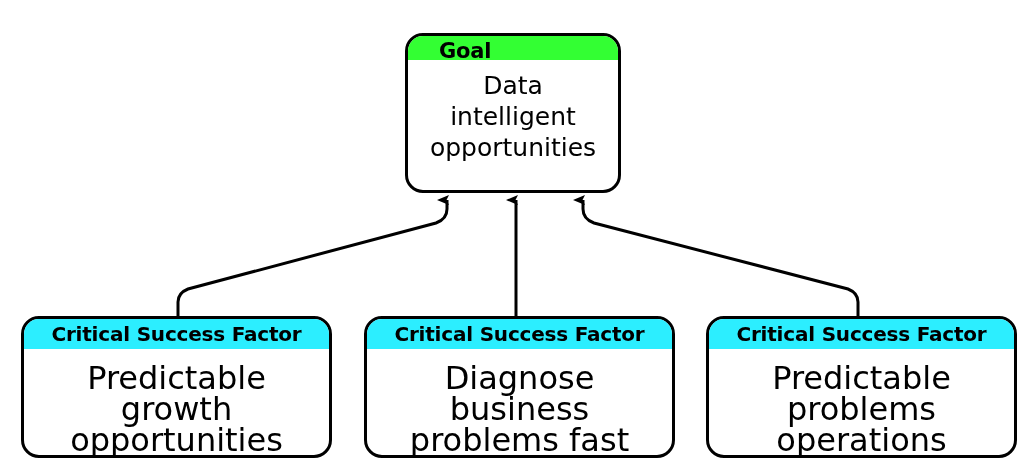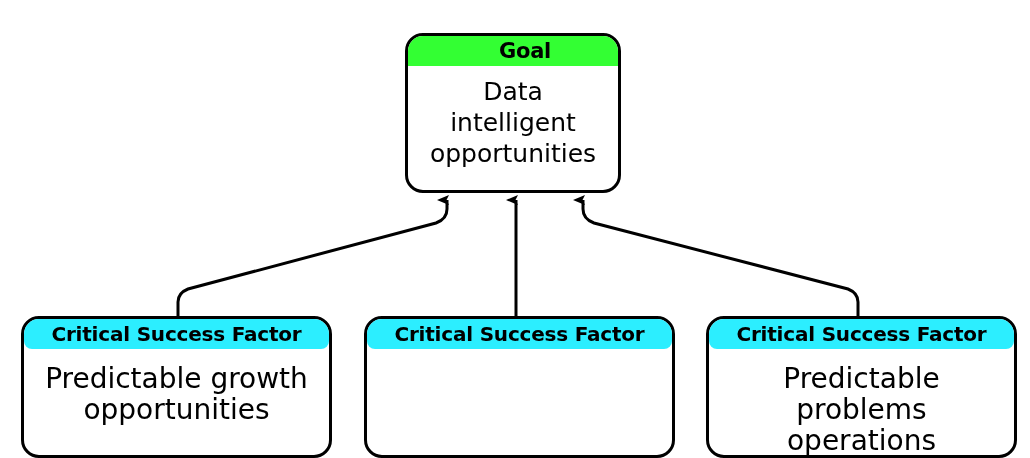--- a/index.html
+++ b/index.html
@@ -38,47 +38,46 @@
     width: 100%;
     text-align: center;
     font-weight: bold;
     color: #000000;
     letter-spacing: -0.2px;
   }
   .goal-node .node-header {
     background: #33ff33;
     font-size: 21px;
     line-height: 30px;
-    height: 30px;
-    text-align: center;
-    padding-left: 24px;
+    height: 24px;
+    text-align: left;
+    padding-left: 31px;
   }
   .csf-node .node-header {
     background: #2ceeff;
     font-size: 20px;
     line-height: 30px;
     height: 30px;
-    border-radius: 8px;
   }
   .node-body {
     box-sizing: border-box;
     text-align: center;
     color: #000000;
     font-size: 25px;
     line-height: 30px;
     padding: 8px 10px 0 10px;
     white-space: pre-line;
   }
   .goal-node .node-body {
     font-size: 25px;
     line-height: 31px;
     padding-top: 10px;
   }
   .csf-node .node-body {
-    font-size: 28px;
+    font-size: 32px;
     line-height: 31px;
     padding-top: 14px;
   }
   .goal-node {
     left: 405px;
     top: 33px;
     width: 216px;
     height: 160px;
   }
   .csf-left {
@@ -133,20 +132,22 @@
   </div>
 
   <div class="node csf-node csf-left">
     <div class="node-header">Critical Success Factor</div>
     <div class="node-body">Predictable growth
 opportunities</div>
   </div>
 
   <div class="node csf-node csf-mid">
     <div class="node-header">Critical Success Factor</div>
+    <div class="node-body">Diagnose business
+problems fast</div>
   </div>
 
   <div class="node csf-node csf-right">
     <div class="node-header">Critical Success Factor</div>
     <div class="node-body">Predictable problems
 operations</div>
   </div>
 
 </div>
 

